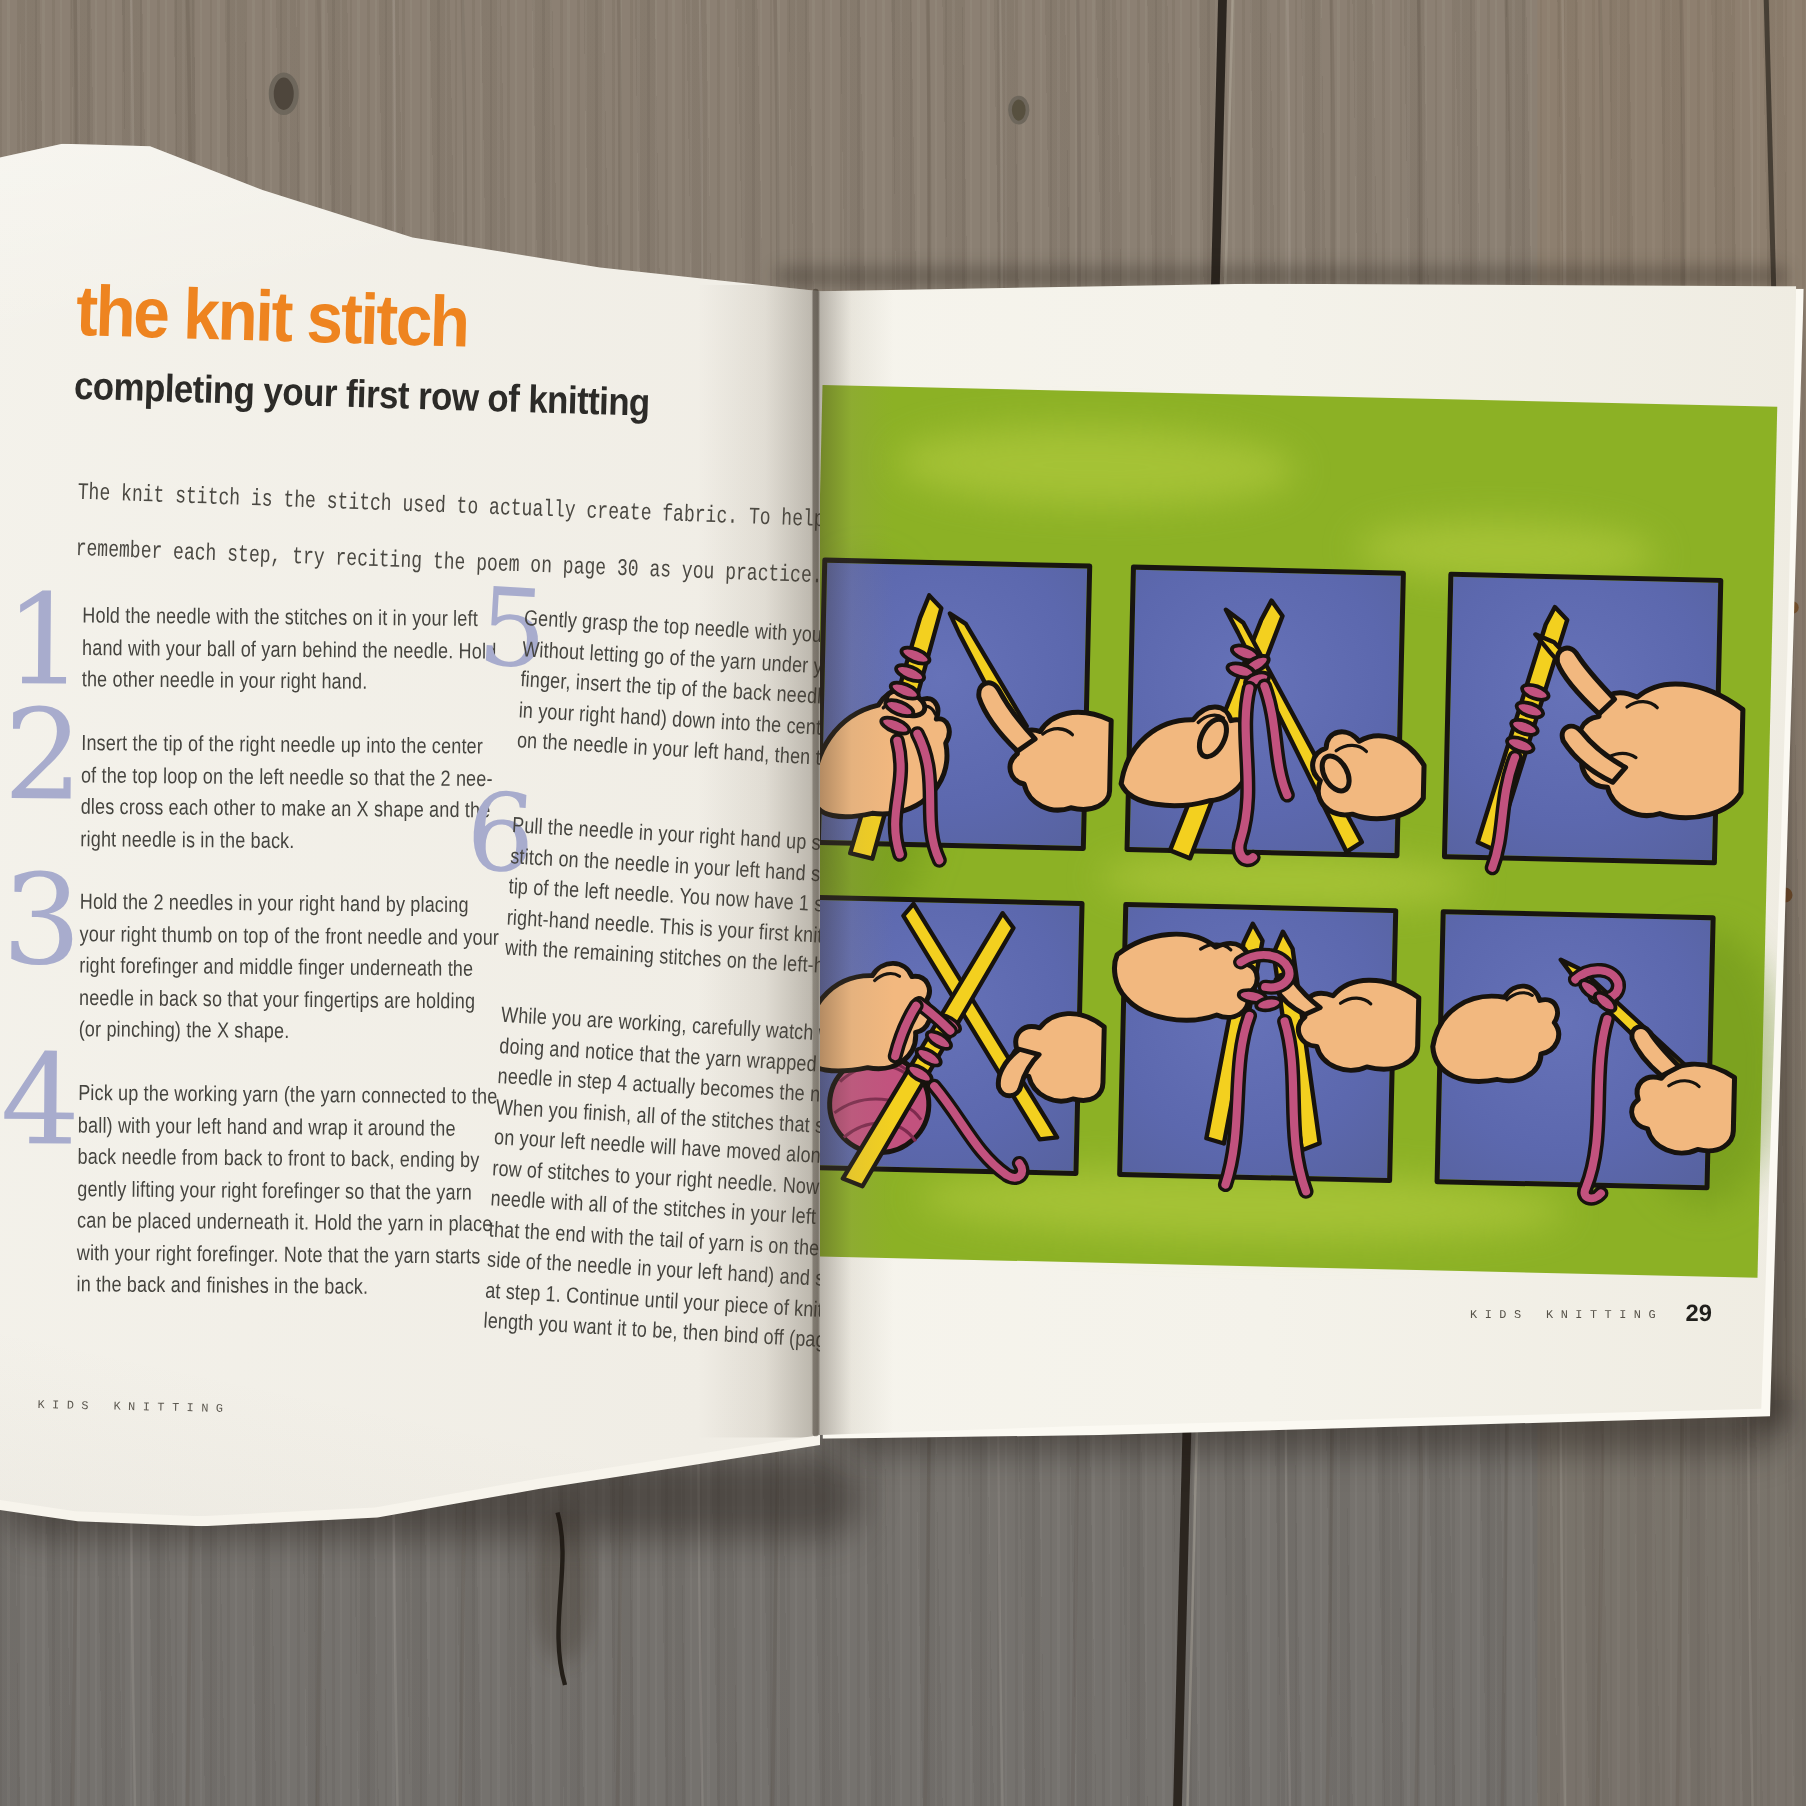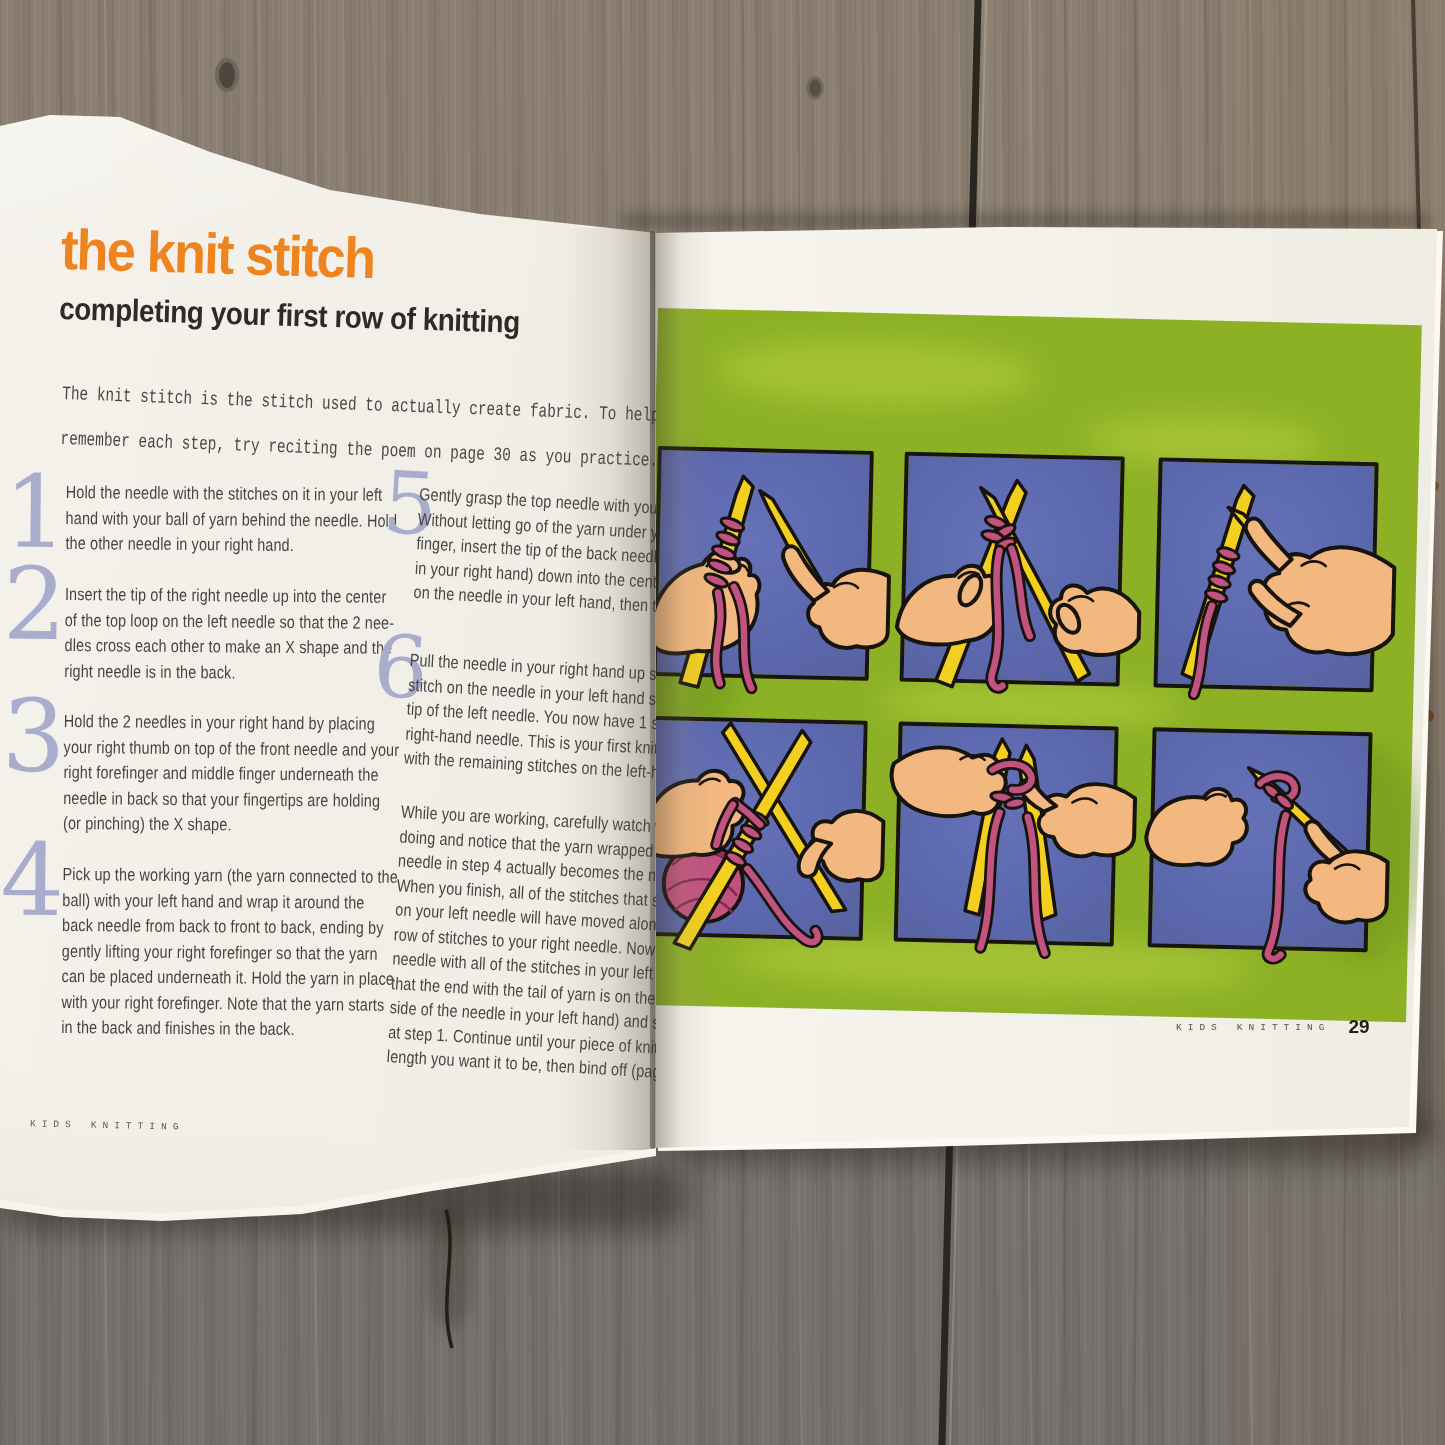--- a/index.html
+++ b/index.html
@@ -69,21 +69,21 @@
     border:4px solid #181510;border-radius:2px;}
   .art{position:absolute;left:-20px;top:-20px;width:calc(100% + 40px);height:calc(100% + 40px);overflow:visible;}
   .skin{fill:#f2b87f;stroke:#17130e;stroke-width:4;stroke-linejoin:round;}
   .needle{fill:#f3d01f;stroke:#17130e;stroke-width:3.5;stroke-linejoin:round;}
   .fl{fill:none;stroke:#17130e;stroke-width:2.6;stroke-linecap:round;}
   .yb{fill:none;stroke:#17130e;stroke-width:12;stroke-linecap:round;}
   .yp{fill:none;stroke:#c2527e;stroke-width:6.5;stroke-linecap:round;}
   .coil{fill:#c2527e;stroke:#17130e;stroke-width:3;}
   .ball{fill:#c2527e;stroke:#17130e;stroke-width:4;}
   .bl{fill:none;stroke:#7e2a4e;stroke-width:2.5;}
-  .footer-right{position:absolute;left:1176px;top:1016px;
+  .footer-right{position:absolute;left:1176px;top:1041px;
     font-family:"Liberation Mono",monospace;font-size:9.5px;letter-spacing:6px;color:#565249;text-align:right;}
   .footer-right .w2{margin-left:14px;}
   .pageno{margin-left:18px;font-family:"Liberation Sans",sans-serif;
     font-size:19px;font-weight:bold;letter-spacing:0;color:#201f1c;vertical-align:-3px;}
 </style>
 </head>
 <body>
 
 <div class="stage">
 

